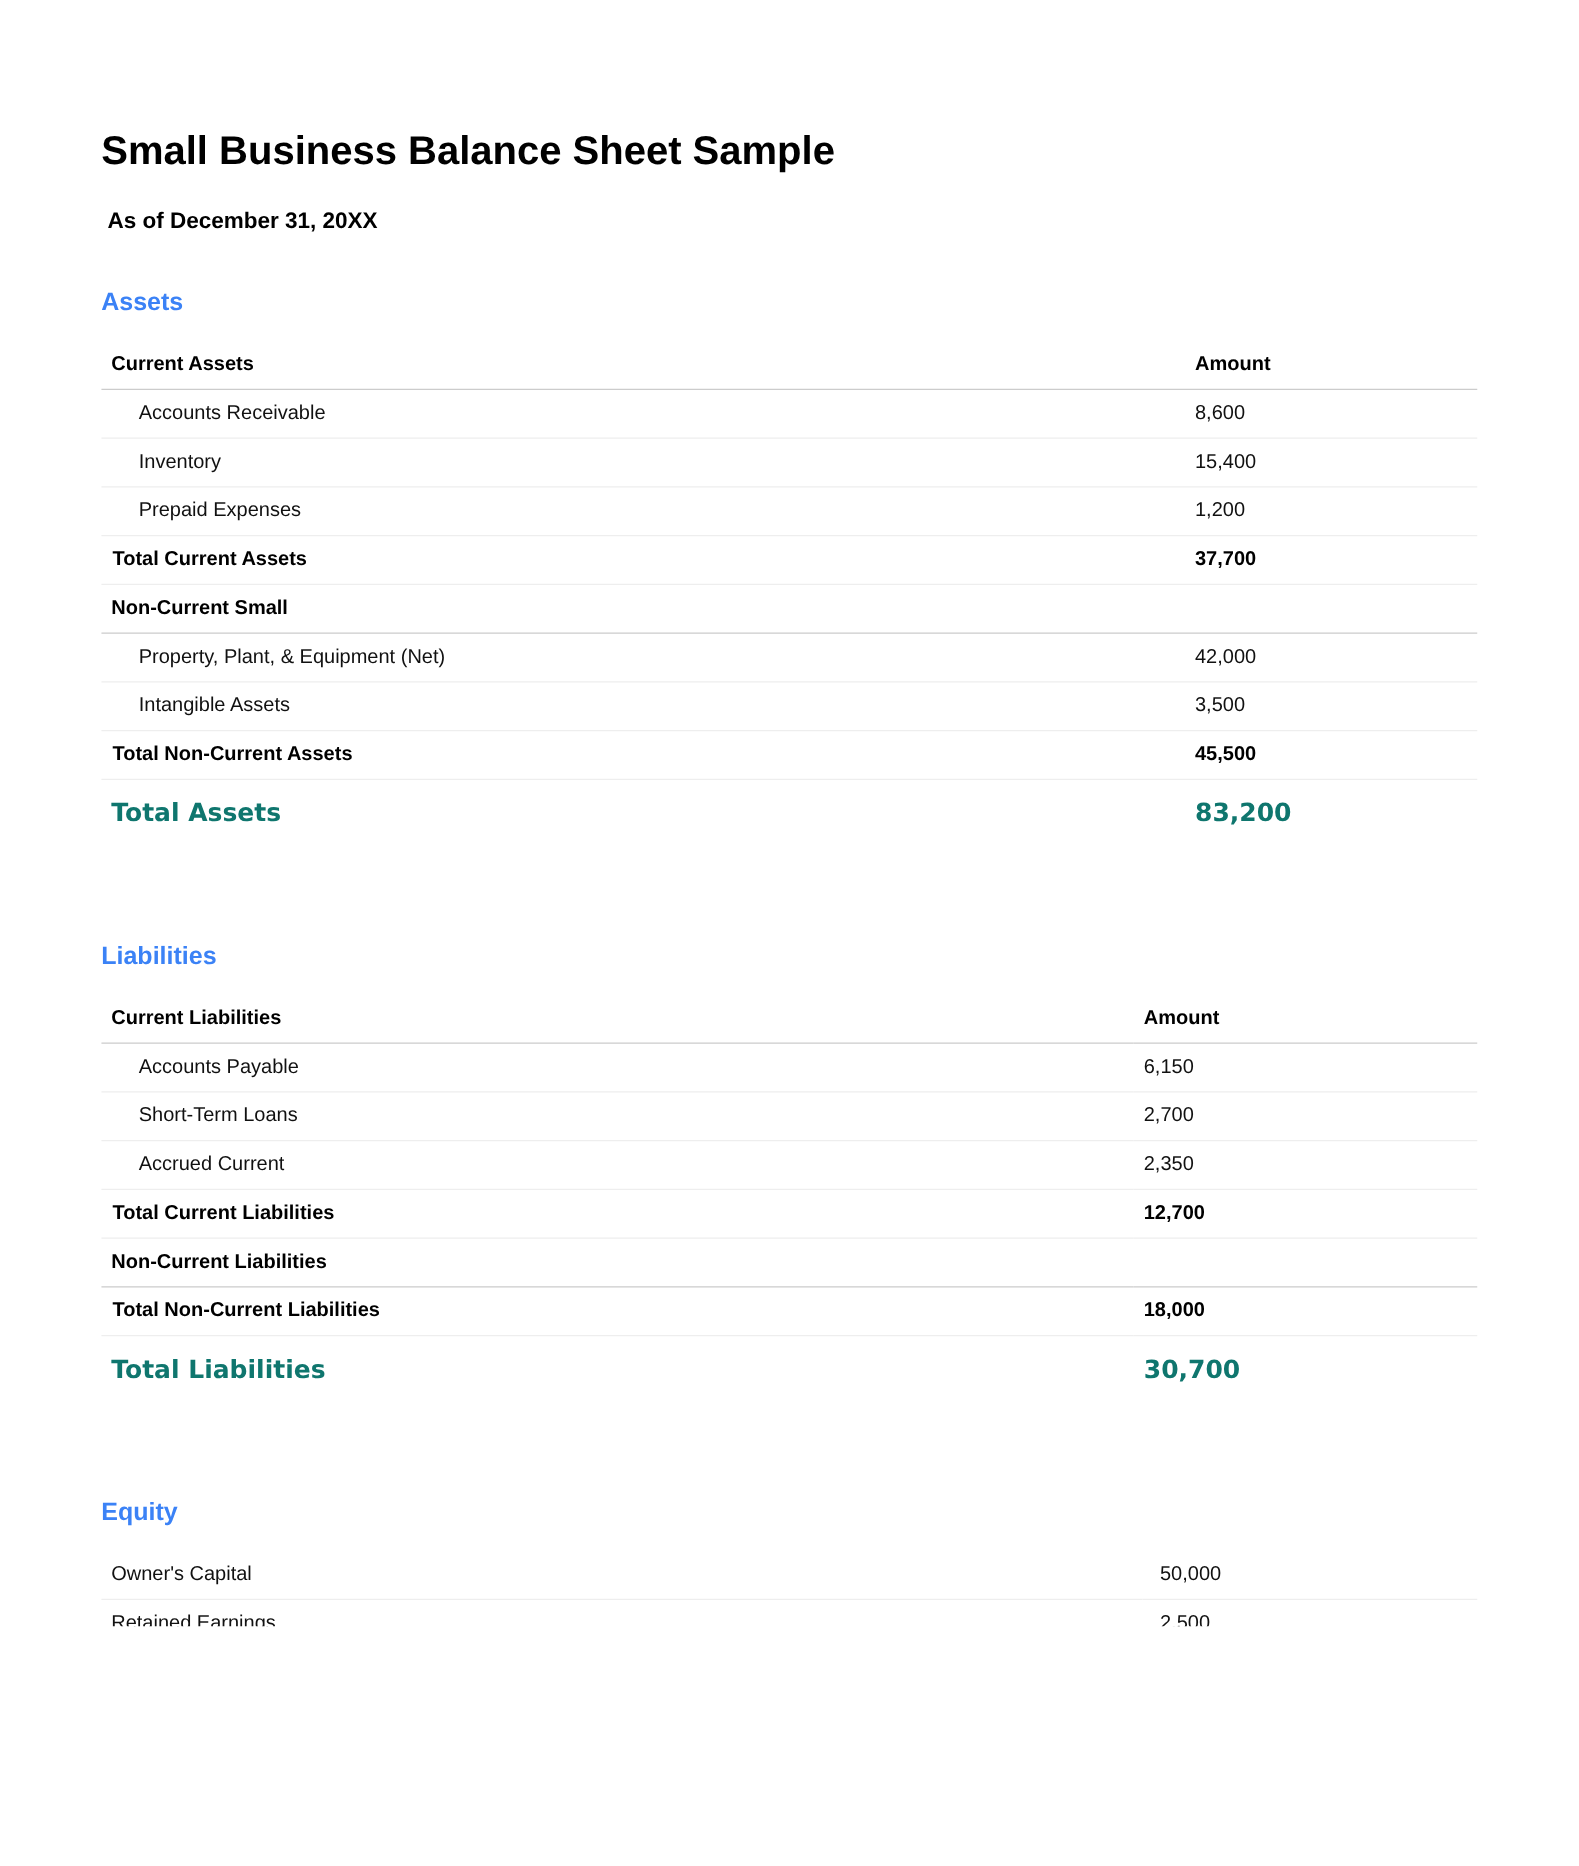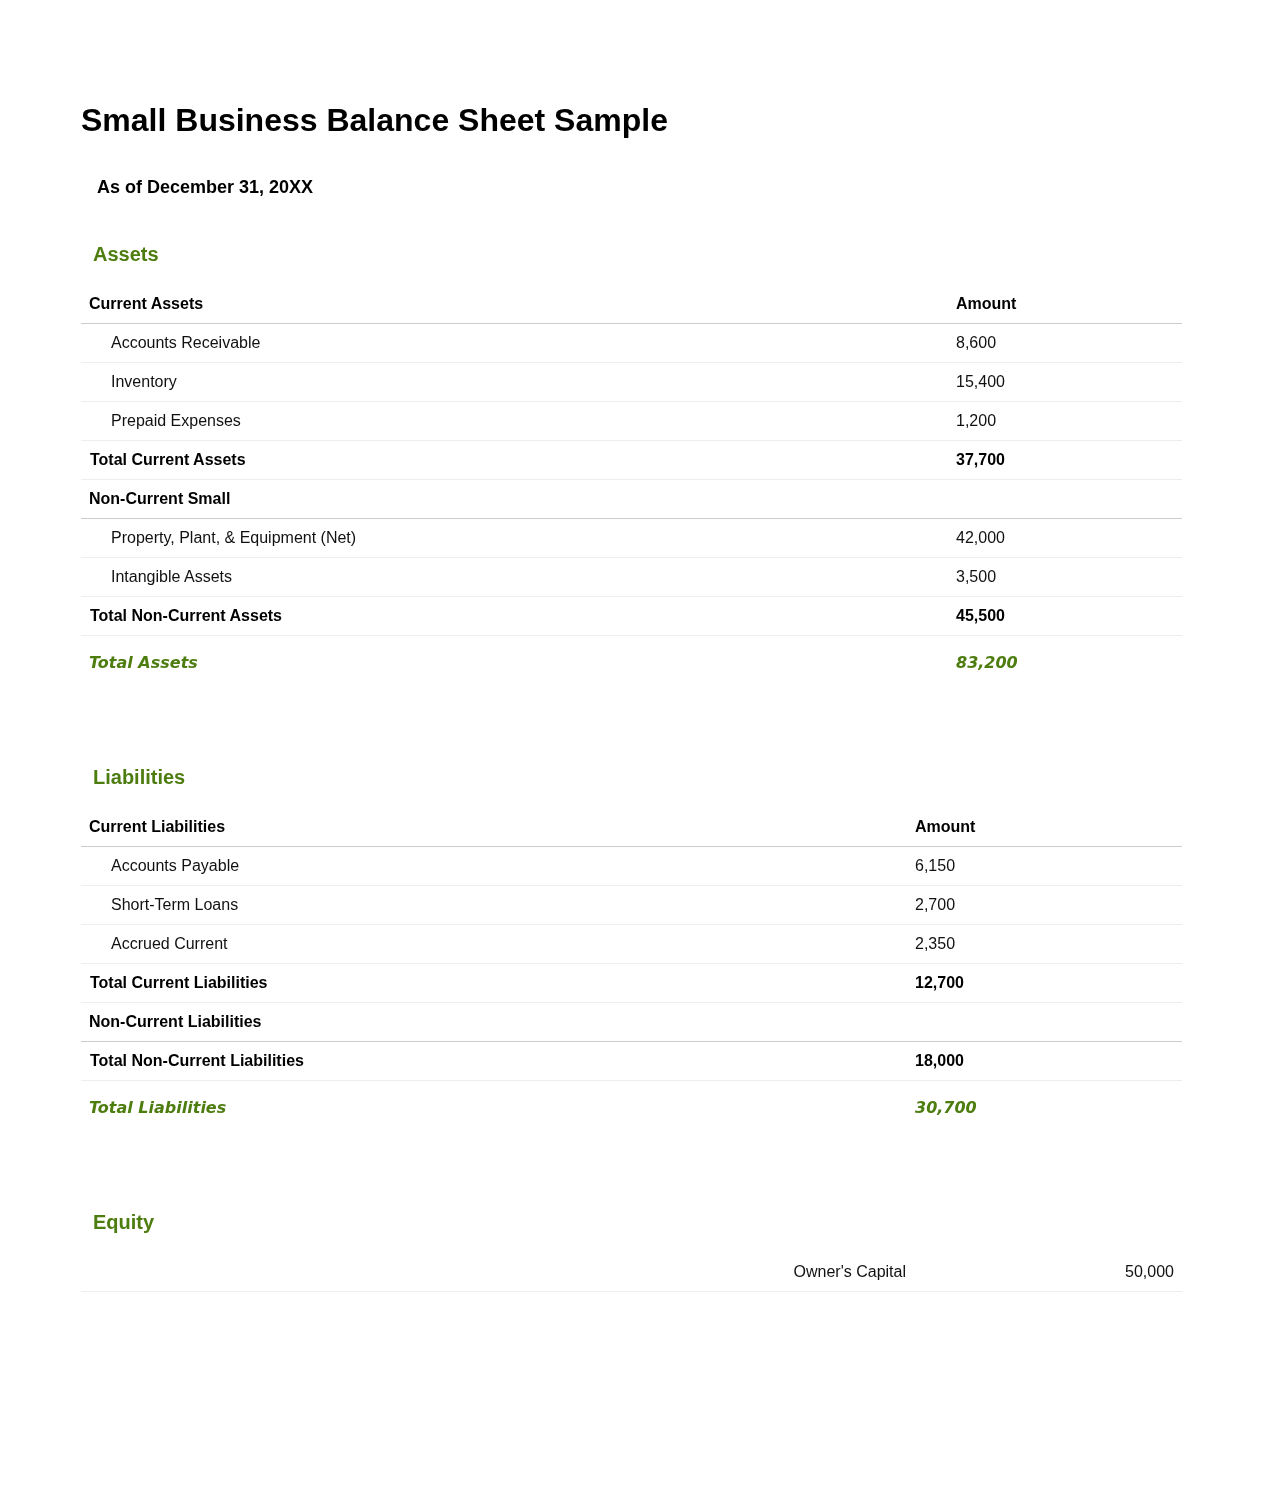--- a/index.html
+++ b/index.html
@@ -35,32 +35,32 @@
       white-space: nowrap;
     }
     .subtitle {
       position: absolute;
       top: 155px;
       left: 0;
       font-size: 18px;
       font-weight: bold;
       color: #000;
       line-height: 24px;
-      margin: 16px;
+      margin: 5px;
     }
     .section {
       position: absolute;
       left: 0;
       width: 1101px;
     }
     .section h2 {
-      margin: 12px;
+      margin: 0;
       font-size: 20px;
       font-weight: bold;
-      color: #4d7c0f;
+      color: #3b82f6;
       line-height: 26px;
       height: 26px;
     }
     table {
       width: 1101px;
       border-collapse: collapse;
       table-layout: fixed;
       font-size: 16px;
     }
     td, th {
@@ -82,30 +82,28 @@
     .total td {
       font-weight: bold;
       color: #000;
     }
     .total td.label-cell {
       padding-left: 9px;
     }
     .grand td {
       font-family: "DejaVu Sans", sans-serif;
       font-weight: bold;
-      font-size: 16px;
-      color: #4d7c0f;
+      font-size: 20px;
+      color: #0f766e;
       border-bottom: none;
       height: 44px;
       padding-top: 4px;
-      font-style: italic;
     }
     .equity-table td {
       height: 38px;
-      text-align: right;
     }
     .equity-table td.amount-cell {
       padding-left: 14px;
     }
   </style>
 </head>
 <body>
 
 <div class="page">
 

